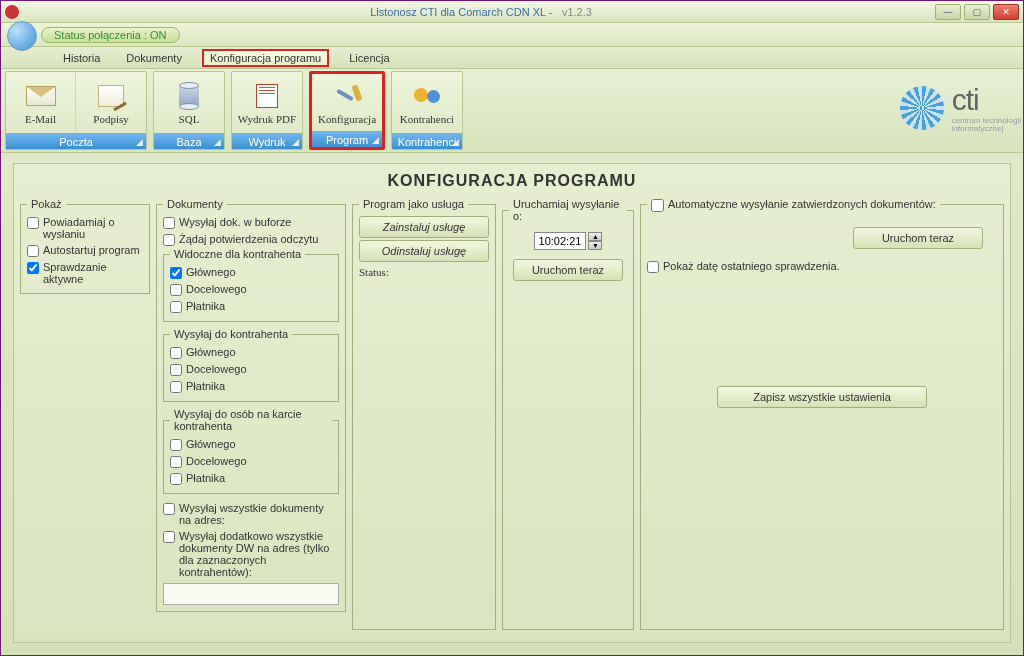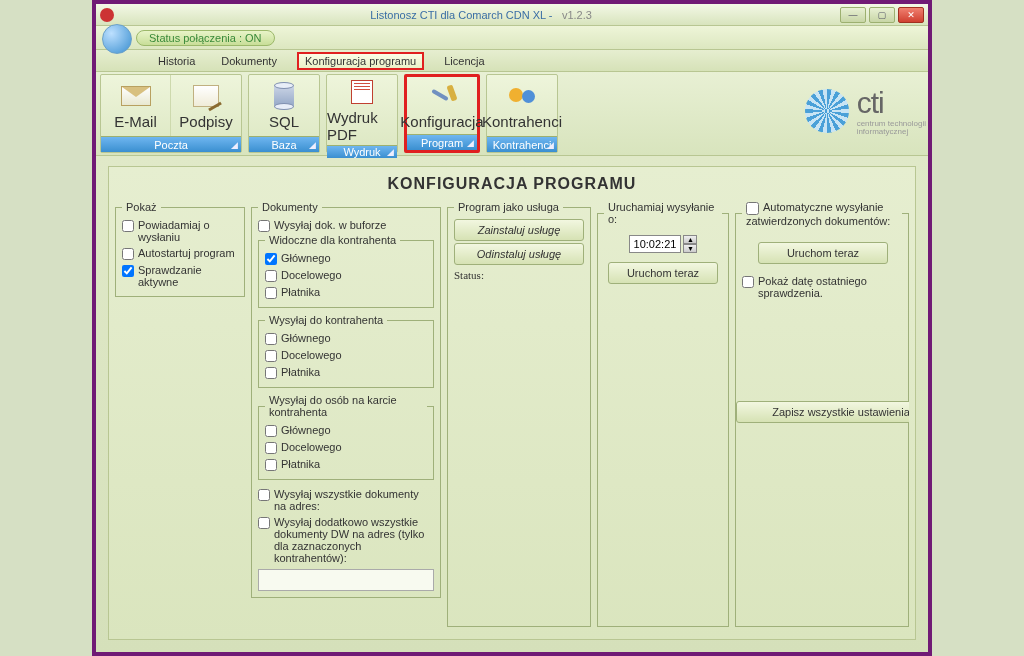--- a/index.html
+++ b/index.html
@@ -1,37 +1,37 @@
 <!DOCTYPE html>
 <html><head>
 <meta charset="utf-8">
 <style>
 * { box-sizing: border-box; margin: 0; padding: 0; font-family: Tahoma, Arial, sans-serif; font-size: 11px; }
 body { background: #d6e0c4; display:flex; align-items:center; justify-content:center; height:656px; }
-.window { width: 840px; height: 656px; border: 4px solid #701a75; background: #dfe8c6; display:flex; flex-direction:column; }
+.window { width: 1024px; height: 656px; border: 1px solid #701a75; background: #dfe8c6; display:flex; flex-direction:column; }
 .titlebar { height: 22px; background: linear-gradient(#f3f8e6,#d8e4bd); display:flex; align-items:center; padding:0 4px; border-bottom:1px solid #b8c692; }
 .titlebar .ladybug { width:14px; height:14px; border-radius:50%; background:#c33; margin-right:8px; display:inline-block;}
 .titlebar .title { flex:1; text-align:center; color:#3a6ea5; font-size:12px; }
 .titlebar .ver { color:#888; margin-left:6px;}
 .winbtns { display:flex; gap:3px; }
 .winbtn { width:26px; height:16px; background:linear-gradient(#e8f0d4,#c8d6a6); border:1px solid #9db070; border-radius:2px; display:flex; align-items:center; justify-content:center; font-size:9px; color:#556; cursor:pointer;}
 .winbtn.close { background:linear-gradient(#f08070,#d04030); color:#fff; border-color:#a03020;}
 .status-row { height:24px; display:flex; align-items:center; padding-left:40px; position:relative; background:linear-gradient(#eef5d8,#dce7c0); border-bottom:1px solid #b8c692;}
 .globe { width:30px; height:30px; border-radius:50%; background:radial-gradient(circle at 30% 30%, #bde0ff, #3a8fd0); position:absolute; left:6px; top:-2px; border:1px solid #6aa0c8;}
 .status-pill { background:linear-gradient(#e8f4c8,#c8de98); border:1px solid #9cb86a; border-radius:10px; padding:1px 12px; color:#3a8a3a; font-size:11px;}
 .menubar { height:22px; display:flex; align-items:center; padding-left:56px; background:linear-gradient(#e6eed0,#d6e2b8); border-bottom:1px solid #b8c692; gap:14px;}
 .menuitem { color:#333; padding:2px 6px; cursor:pointer;}
 .menuitem.hl { border:2px solid #e02020; background:linear-gradient(#fbfde6,#eaf0c8); padding:1px 6px;}
 .ribbon { height:84px; background:linear-gradient(#e8f0d4,#d8e4bd); border-bottom:1px solid #b8c692; display:flex; padding:2px 4px; gap:6px; align-items:stretch; position:relative;}
 .rgroup { display:flex; flex-direction:column; border:1px solid #b8c692; border-radius:2px; background:linear-gradient(#eef5db,#dce7c2);}
 .rbtns { display:flex; flex:1;}
 .rbtn { width:70px; display:flex; flex-direction:column; align-items:center; justify-content:center; gap:2px; border-right:1px solid #cdd9ad; padding:2px 0; cursor:pointer;}
 .rbtn:last-child{border-right:none;}
 .ricon { width:34px; height:30px; display:flex; align-items:center; justify-content:center;}
-.rlabel { font-size:15px; color:#333;}
+.rlabel { font-size:11px; color:#333;font-family:Liberation Serif, serif;}
 .rfoot { height:16px; background:linear-gradient(#6fb6f0,#3a8fd0); color:#fff; font-size:10px; display:flex; align-items:center; justify-content:center; border-top:1px solid #9db070; position:relative;}
 .rfoot .dlg { position:absolute; right:3px; font-size:9px; color:#eef;}
 .rgroup.hl { border:3px solid #e02020;}
 .logo-right { position:absolute; right:2px; top:14px; display:flex; align-items:center; gap:8px;}
 .sunburst { width:44px; height:44px; border-radius:50%; background: repeating-conic-gradient(#4aa0d8 0 12deg, #c8e4f4 12deg 24deg); }
 .logo-text { font-size:30px; color:#666; letter-spacing:-1px;}
 .logo-sub { font-size:8px; color:#999; line-height:1;}
 .content { flex:1; padding:10px 12px 12px 12px; background:linear-gradient(#e0e9c8,#d5e0ba); overflow:hidden;}
 .page { height:100%; border:1px solid #b8c692; background:linear-gradient(#e6eed0,#dae5be); padding:4px 6px 6px 6px; display:flex; flex-direction:column;}
 .page-title { text-align:center; font-size:16px; font-weight:bold; letter-spacing:1px; color:#333; padding:4px 0 8px 0;}
@@ -209,20 +209,24 @@
           </fieldset>
         </div>
 
         <div class="col col2">
           <fieldset>
             <legend>Dokumenty</legend>
             <label class="chk">
                 <input type="checkbox" style="">
                 <span>Wysyłaj dok. w buforze</span>
               </label>
+            <label class="chk">
+                <input type="checkbox" style="">
+                <span>Żądaj potwierdzenia odczytu</span>
+              </label>
             <fieldset>
               <legend>Widoczne dla kontrahenta</legend>
               <label class="chk">
                   <input type="checkbox" checked="" style="">
                   <span>Głównego</span>
                 </label>
               <label class="chk">
                   <input type="checkbox" style="">
                   <span>Docelowego</span>
                 </label>

